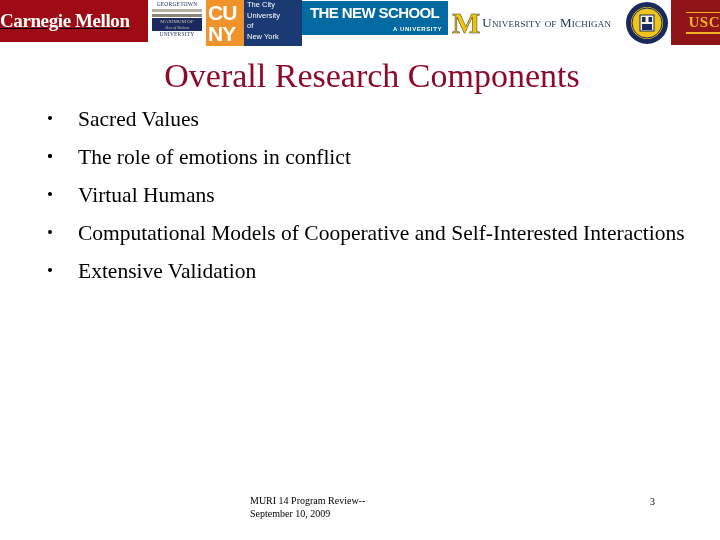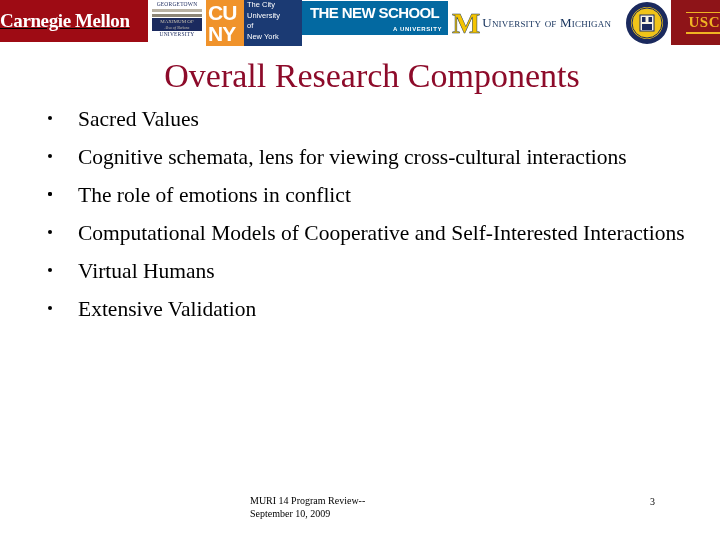--- a/index.html
+++ b/index.html
@@ -344,36 +344,32 @@
 
 <div id="slide-title">Overall Research Components</div>
 
 <ul id="bullet-list">
   <li>
     <span class="bullet-dot"></span>
     <span>Sacred Values</span>
   </li>
   <li>
     <span class="bullet-dot"></span>
-    <span>Cognitive schemata, lens for viewing cross-cultural interactions</span>
-  </li>
-  <li>
-    <span class="bullet-dot"></span>
   </li>
   <li>
     <span class="bullet-dot"></span>
     <span>The role of emotions in conflict</span>
   </li>
   <li>
     <span class="bullet-dot"></span>
+    <span>Virtual Humans</span>
+  </li>
+  <li>
+    <span class="bullet-dot"></span>
     <span>Computational Models of Cooperative and Self-Interested Interactions</span>
-  </li>
-  <li>
-    <span class="bullet-dot"></span>
-    <span>Virtual Humans</span>
   </li>
   <li>
     <span class="bullet-dot"></span>
     <span>Extensive Validation</span>
   </li>
 </ul>
 
 <div id="footer">
   <div>MURI 14 Program Review--</div>
   <div>September 10, 2009</div>

